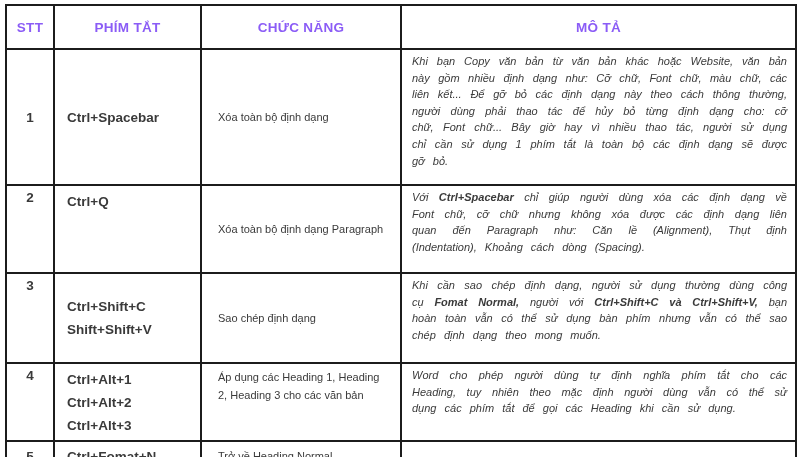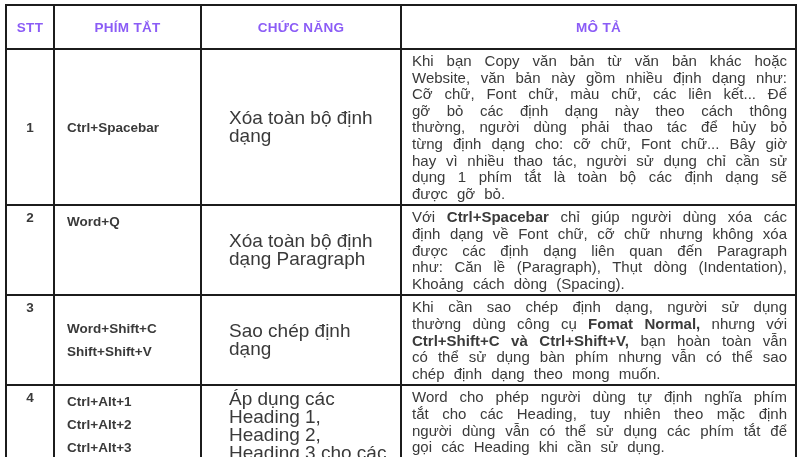--- a/index.html
+++ b/index.html
@@ -44,32 +44,33 @@
     font-size:13.5px;
   }
   td.keys {
     font-weight:bold;
     font-size:13.5px;
     padding-left:12px;
     padding-right:4px;
   }
   td.keys .key { line-height:23px; white-space:nowrap; }
   td.func {
-    font-size:19px;
-    padding-left:27px;
+    font-size:11px;
+    padding-left:16px;
     padding-right:10px;
     line-height:18px;
   }
   td.desc {
-    font-size:15px;
+    font-size:11px;
     vertical-align:top;
     padding:3px 8px 2px 10px;
     text-align:justify;
     line-height:16.6px;
     word-spacing:5px;
+    font-style:italic;
   }
   .va-mid { vertical-align:middle; }
   .va-top { vertical-align:top; padding-top:4px; }
   .bold { font-weight:bold; }
 </style>
 </head>
 <body>
 
 <div class="page">
   <table class="shortcuts">
@@ -93,34 +94,34 @@
         <td class="keys va-mid">
           <div class="key">Ctrl+Spacebar</div>
         </td>
         <td class="func va-mid">Xóa toàn bộ định dạng</td>
         <td class="desc"><span>Khi bạn Copy văn bản từ văn bản khác hoặc Website, văn bản này gồm nhiều định dạng như: Cỡ chữ, Font chữ, màu chữ, các liên kết... Để gỡ bỏ các định dạng này theo cách thông thường, người dùng phải thao tác để hủy bỏ từng định dạng cho: cỡ chữ, Font chữ... Bây giờ hay vì nhiều thao tác, người sử dụng chỉ cần sử dụng 1 phím tắt là toàn bộ các định dạng sẽ được gỡ bỏ.</span></td>
       </tr>
 
       <tr class="r2">
         <td class="stt va-top">2</td>
         <td class="keys va-top">
-          <div class="key">Word+Q</div>
+          <div class="key">Ctrl+Q</div>
         </td>
         <td class="func va-mid">Xóa toàn bộ định dạng Paragraph</td>
-        <td class="desc"><span>Với </span><span class="bold">Ctrl+Spacebar</span><span> chỉ giúp người dùng xóa các định dạng về Font chữ, cỡ chữ nhưng không xóa được các định dạng liên quan đến Paragraph như: Căn lề (Paragraph), Thụt dòng (Indentation), Khoảng cách dòng (Spacing).</span></td>
+        <td class="desc"><span>Với </span><span class="bold">Ctrl+Spacebar</span><span> chỉ giúp người dùng xóa các định dạng về Font chữ, cỡ chữ nhưng không xóa được các định dạng liên quan đến Paragraph như: Căn lề (Alignment), Thụt định (Indentation), Khoảng cách dòng (Spacing).</span></td>
       </tr>
 
       <tr class="r3">
         <td class="stt va-top">3</td>
         <td class="keys va-mid">
-          <div class="key">Word+Shift+C</div>
+          <div class="key">Ctrl+Shift+C</div>
           <div class="key">Shift+Shift+V</div>
         </td>
         <td class="func va-mid">Sao chép định dạng</td>
-        <td class="desc"><span>Khi cần sao chép định dạng, người sử dụng thường dùng công cụ </span><span class="bold">Fomat Normal,</span><span> nhưng với </span><span class="bold">Ctrl+Shift+C và Ctrl+Shift+V,</span><span> bạn hoàn toàn vẫn có thể sử dụng bàn phím nhưng vẫn có thể sao chép định dạng theo mong muốn.</span></td>
+        <td class="desc"><span>Khi cần sao chép định dạng, người sử dụng thường dùng công cụ </span><span class="bold">Fomat Normal,</span><span> người với </span><span class="bold">Ctrl+Shift+C và Ctrl+Shift+V,</span><span> bạn hoàn toàn vẫn có thể sử dụng bàn phím nhưng vẫn có thể sao chép định dạng theo mong muốn.</span></td>
       </tr>
 
       <tr class="r4">
         <td class="stt va-top">4</td>
         <td class="keys va-top">
           <div class="key">Ctrl+Alt+1</div>
           <div class="key">Ctrl+Alt+2</div>
           <div class="key">Ctrl+Alt+3</div>
         </td>
         <td class="func va-top">Áp dụng các Heading 1, Heading 2, Heading 3 cho các văn bản</td>

